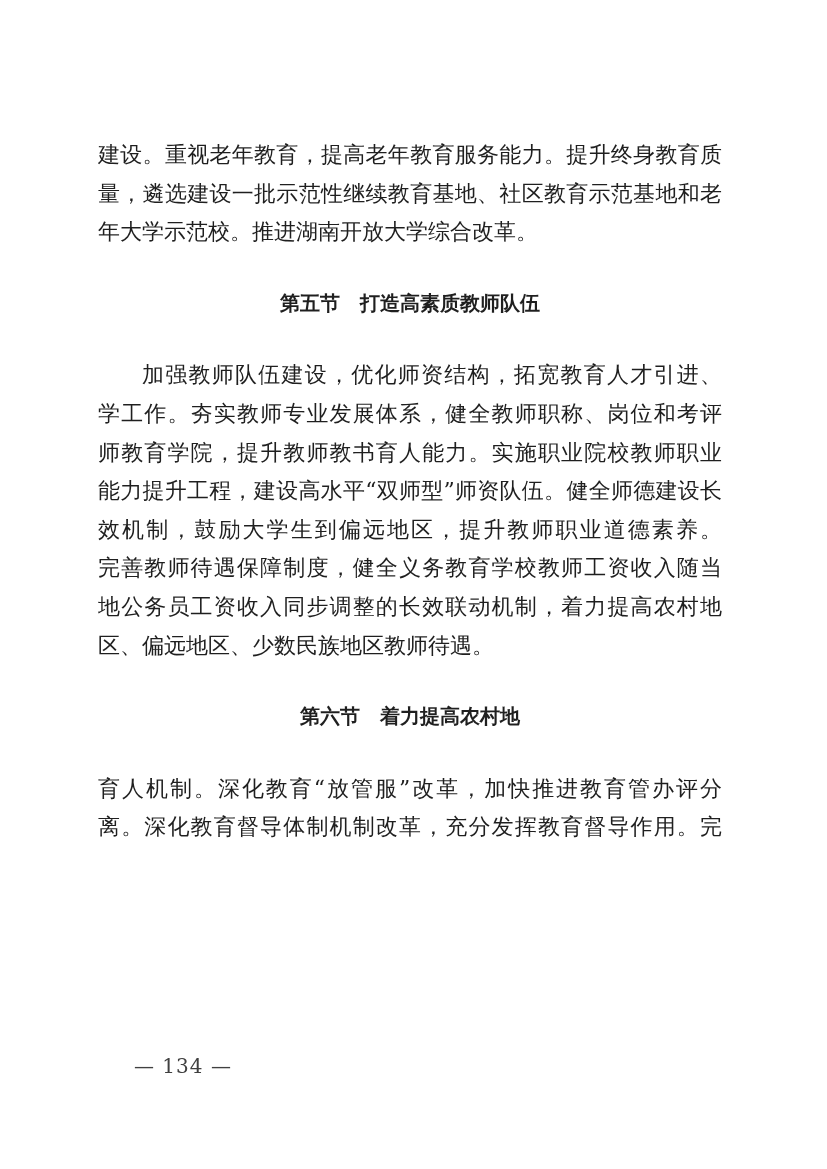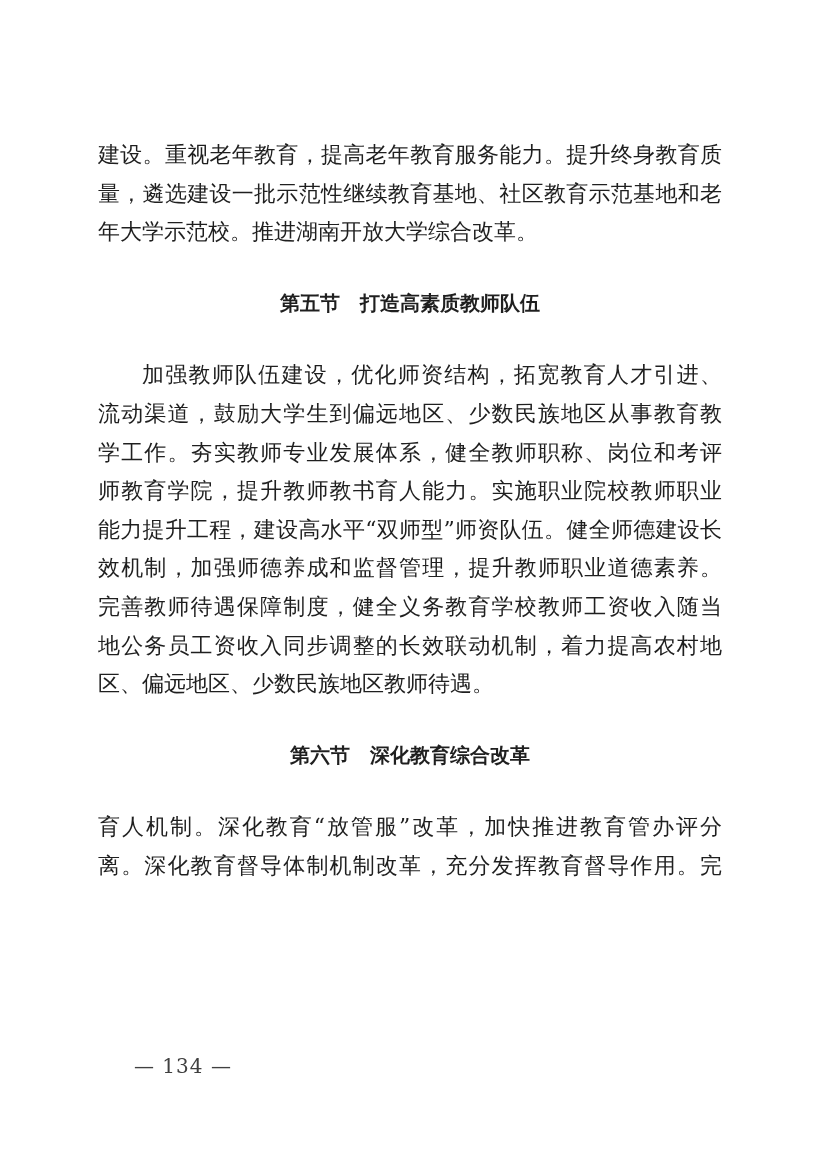--- a/index.html
+++ b/index.html
@@ -67,31 +67,30 @@
     <div class="para">
       <div class="ln">建设。重视老年教育，提高老年教育服务能力。提升终身教育质</div>
       <div class="ln">量，遴选建设一批示范性继续教育基地、社区教育示范基地和老</div>
       <div class="ln ln-last">年大学示范校。推进湖南开放大学综合改革。</div>
     </div>
 
     <div class="section-heading">第五节　打造高素质教师队伍</div>
 
     <div class="para">
       <div class="ln indent">加强教师队伍建设，优化师资结构，拓宽教育人才引进、</div>
-      <div class="ln">流动渠道，鼓励大学生到偏远地区、少数民族地区从事教育教</div>
       <div class="ln">学工作。夯实教师专业发展体系，健全教师职称、岗位和考评</div>
       <div class="ln">师教育学院，提升教师教书育人能力。实施职业院校教师职业</div>
       <div class="ln">能力提升工程，建设高水平“双师型”师资队伍。健全师德建设长</div>
-      <div class="ln">效机制，加强师德养成和监督管理，提升教师职业道德素养。</div>
+      <div class="ln">效机制，鼓励大学生到偏远地区，提升教师职业道德素养。</div>
       <div class="ln">完善教师待遇保障制度，健全义务教育学校教师工资收入随当</div>
       <div class="ln">地公务员工资收入同步调整的长效联动机制，着力提高农村地</div>
       <div class="ln ln-last">区、偏远地区、少数民族地区教师待遇。</div>
     </div>
 
-    <div class="section-heading">第六节　深化教育综合改革</div>
+    <div class="section-heading">第六节　着力提高农村地</div>
 
     <div class="para">
       <div class="ln">育人机制。深化教育“放管服”改革，加快推进教育管办评分</div>
       <div class="ln">离。深化教育督导体制机制改革，充分发挥教育督导作用。完</div>
     </div>
 
   </div>
 
   <div class="page-number">— 134 —</div>
 </div>

